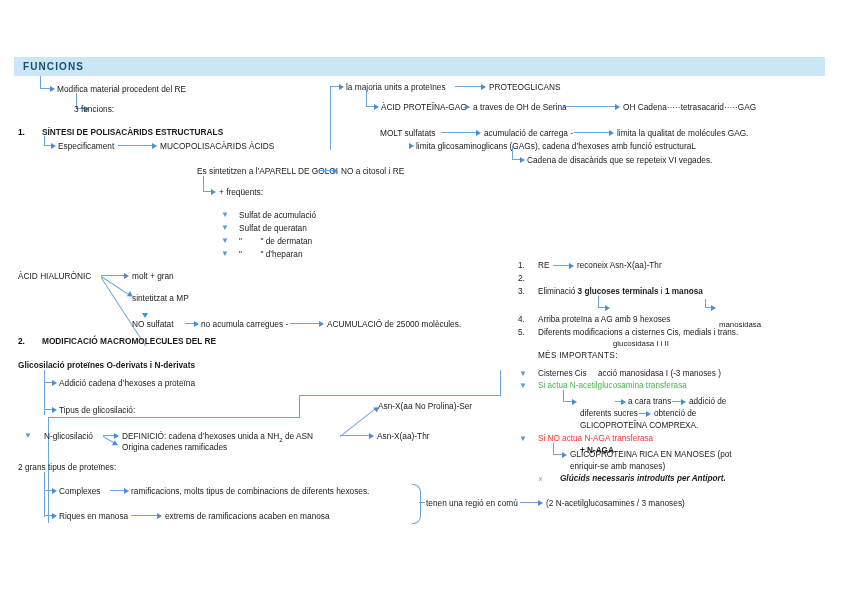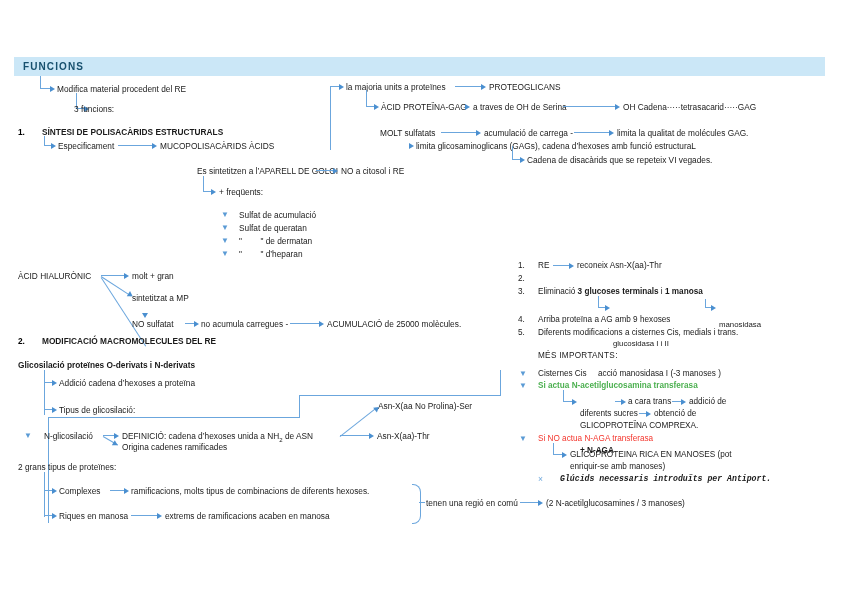--- a/index.html
+++ b/index.html
@@ -27,21 +27,21 @@
     background:#cbe7f7;
     color:#17506e;
     font-size:10px;letter-spacing:1.1px;font-weight:600;
     display:flex;align-items:center;
     padding-left:9px;box-sizing:border-box;
   }
 
   
   .t{position:absolute;font-size:8.3px;line-height:10px;white-space:nowrap;color:#1a1a1a;}
   .b{font-weight:bold;}
-  .i{font-style:italic;font-family:Liberation Mono, monospace;}
+  .i{font-style:italic;}
   .num{position:absolute;font-size:8.3px;font-weight:bold;}
 
   
   .ln{position:absolute;background:#6ba6dd;}
   .lnh{height:1.3px;}
   .lnv{width:1.3px;}
   
   .ah{position:absolute;width:0;height:0;
       border-top:3px solid transparent;border-bottom:3px solid transparent;
       border-left:5px solid #4a8fd0;}
@@ -64,21 +64,21 @@
     position:absolute;left:496px;top:228px;width:329px;height:267px;
     border:1.2px solid #7fb2d8;background:#ffffff;box-sizing:border-box;
   }
   #panel-head{
     position:absolute;left:0;top:0;width:100%;height:22px;
     background:#d6ebf8;box-sizing:border-box;
     display:flex;align-items:center;padding-left:10px;
     font-size:8.8px;letter-spacing:.5px;color:#103c55;
   }
   .p-t{position:absolute;font-size:8.2px;line-height:10px;white-space:nowrap;color:#1a1a1a;}
-  .green{color:#4cb050;font-weight:bold;}
+  .green{color:#4cb050;}
   .red{color:#f4352c;}
   .ol-num{position:absolute;font-size:8.2px;line-height:10px;color:#1a1a1a;}
 </style>
 </head>
 <body>
 
 <div id="page">
 
   <div class="bar-sub">FUNCIONS</div>
 

